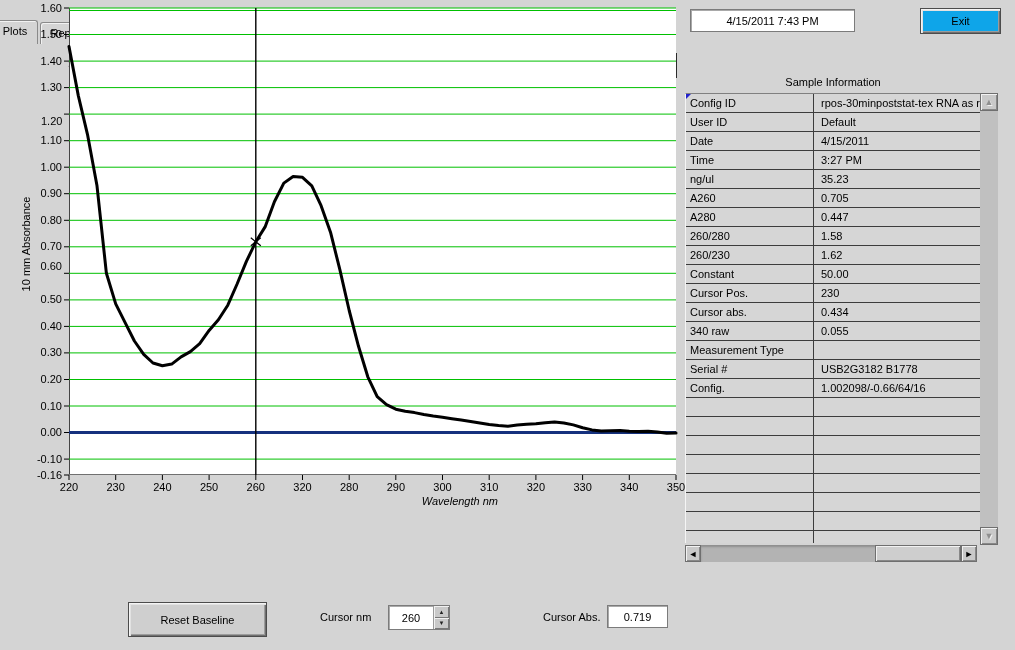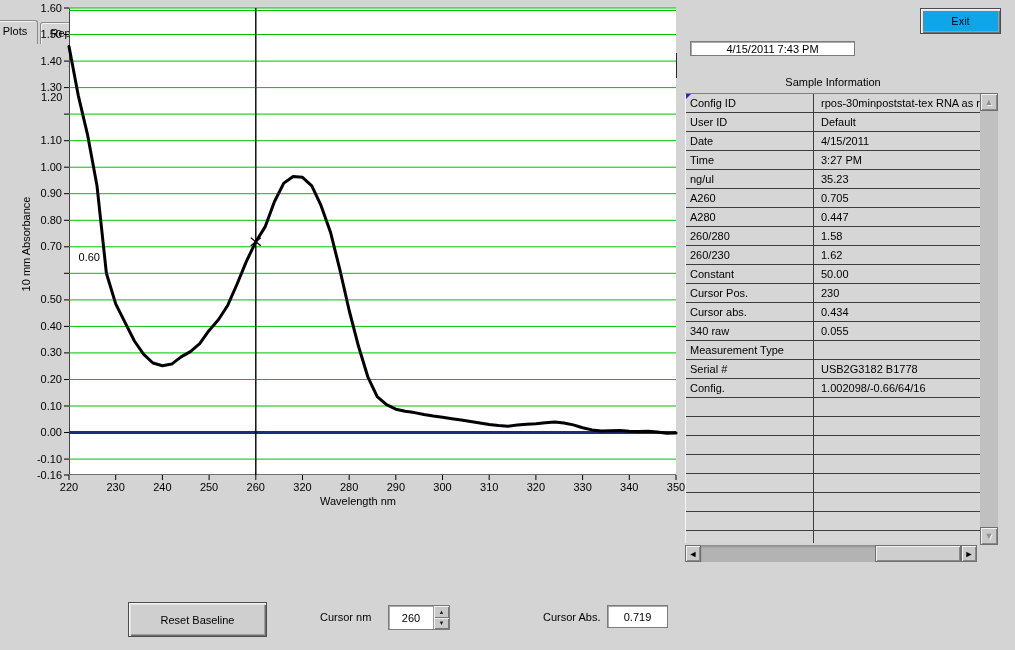--- a/index.html
+++ b/index.html
@@ -107,21 +107,21 @@
 </div>
 <div class="tab" style="left:40px; top:22px; width:54px; height:22px;">
   <span>Report</span>
 </div>
 
 <div class="abs" style="left:294px; top:15px;">Test type:</div>
 <div class="field" style="left:347px; top:9px; width:256px; height:23px;">
   <span>Nucleic Acid</span>
 </div>
 
-<div class="field" style="left:690px; top:9px; width:165px; height:15px;margin-top:32px;">
+<div class="field" style="left:690px; top:9px; width:165px; height:23px;">
   <span>4/15/2011  7:43 PM</span>
 </div>
 
 <div class="btn3d" style="left:920px; top:8px; width:81px; height:26px;">
   <span>Exit</span>
 </div>
 
 <div class="abs" style="left:68px; top:58px;">Selected plot</div>
 
 <div class="dropdown" style="left:145px; top:52px; width:166px; height:27px;">
@@ -210,27 +210,27 @@
       <line x1="-5" y1="467.0" x2="0" y2="467.0" stroke="#000" stroke-width="1"></line>
       <polyline points="0.0,38.5 9.3,87.6 18.7,127.4 28.0,177.8 37.4,265.3 46.7,295.9 56.0,314.4 65.4,333.0 74.7,346.3 84.0,355.0 93.4,357.7 102.7,356.1 112.1,348.9 121.4,343.6 130.7,335.7 140.1,322.4 149.4,311.8 158.8,297.2 168.1,276.0 177.4,253.4 186.8,233.8 196.1,218.9 205.4,193.7 214.8,175.1 224.1,168.5 233.5,169.3 242.8,177.8 252.1,197.7 261.5,224.2 270.8,261.4 280.2,302.5 289.5,338.3 298.8,368.8 308.2,388.7 317.5,396.7 326.8,401.2 336.2,403.3 345.5,404.6 354.9,406.5 364.2,408.1 373.5,409.2 382.9,410.7 392.2,412.1 401.6,413.4 410.9,415.0 420.2,416.6 429.6,417.6 438.9,418.2 448.2,417.1 457.6,416.3 466.9,415.8 476.3,414.7 485.6,413.9 494.9,415.0 504.3,416.9 513.6,419.8 523.0,421.9 532.3,423.0 541.6,422.7 551.0,422.4 560.3,423.2 569.6,423.5 579.0,423.2 588.3,424.0 597.7,425.3 607.0,425.1" fill="none" stroke="#000000" stroke-width="3" stroke-linejoin="round" stroke-linecap="round"></polyline>
       <line x1="186.8" y1="0" x2="186.8" y2="467" stroke="#000" stroke-width="1.4"></line>
       <path d="M 181.8 229.8 l 10 8 M 181.8 237.8 l 10 -8" stroke="#000" stroke-width="1.2" fill="none"></path>
     </svg>
   <div id="ytick-labels">
       <div class="ytick-label" style="top: 1.5px;">1.60</div>
       <div class="ytick-label" style="top: 28.0341px;">1.50</div>
       <div class="ytick-label" style="top: 54.5682px;">1.40</div>
       <div class="ytick-label" style="top: 81.1023px;">1.30</div>
-      <div class="ytick-label" style="top: 91px; padding-left: 41px;">1.20</div>
+      <div class="ytick-label" style="top: 115px; padding-left: 41px;">1.20</div>
       <div class="ytick-label" style="top: 134.17px;">1.10</div>
       <div class="ytick-label" style="top: 160.705px;">1.00</div>
       <div class="ytick-label" style="top: 187.239px;">0.90</div>
       <div class="ytick-label" style="top: 213.773px;">0.80</div>
       <div class="ytick-label" style="top: 240.307px;">0.70</div>
-      <div class="ytick-label" style="top: 251px; margin-left: 38px;">0.60</div>
+      <div class="ytick-label" style="top: 260px;">0.60</div>
       <div class="ytick-label" style="top: 293.375px;">0.50</div>
       <div class="ytick-label" style="top: 319.909px;">0.40</div>
       <div class="ytick-label" style="top: 346.443px;">0.30</div>
       <div class="ytick-label" style="top: 372.977px;">0.20</div>
       <div class="ytick-label" style="top: 399.511px; padding-left: 32px;">0.10</div>
       <div class="ytick-label" style="top: 426.045px;">0.00</div>
       <div class="ytick-label" style="top: 452.58px;">-0.10</div>
       <div class="ytick-label" style="top: 468.5px;">-0.16</div>
     </div>
   <div id="xtick-labels">
@@ -243,21 +243,21 @@
       <div class="xtick-label" style="left: 331.154px;">280</div>
       <div class="xtick-label" style="left: 377.846px;">290</div>
       <div class="xtick-label" style="left: 424.538px;">300</div>
       <div class="xtick-label" style="left: 471.231px;">310</div>
       <div class="xtick-label" style="left: 517.923px;">320</div>
       <div class="xtick-label" style="left: 564.615px;">330</div>
       <div class="xtick-label" style="left: 611.308px;">340</div>
       <div class="xtick-label" style="left: 658px;">350</div>
     </div>
   <div class="axis-title" style="left:-44px; top:238px; width:140px; text-align:center; transform:rotate(-90deg);">10 mm Absorbance</div>
-  <div class="axis-title" style="left:218px; top:495px; width:280px; text-align:center;">Wavelength nm</div>
+  <div class="axis-title" style="left:218px; top:495px; width:280px; text-align:right;font-style:italic;">Wavelength nm</div>
 </div>
 
 <div id="sample-panel" class="abs">
   <div id="sample-title">Sample Information</div>
   <div id="sample-info-table">
       <div class="si-row">
         <div class="si-cell label focused">Config ID</div>
         <div class="si-cell value">rpos-30minpoststat-tex RNA as re</div>
       </div>
       <div class="si-row">

